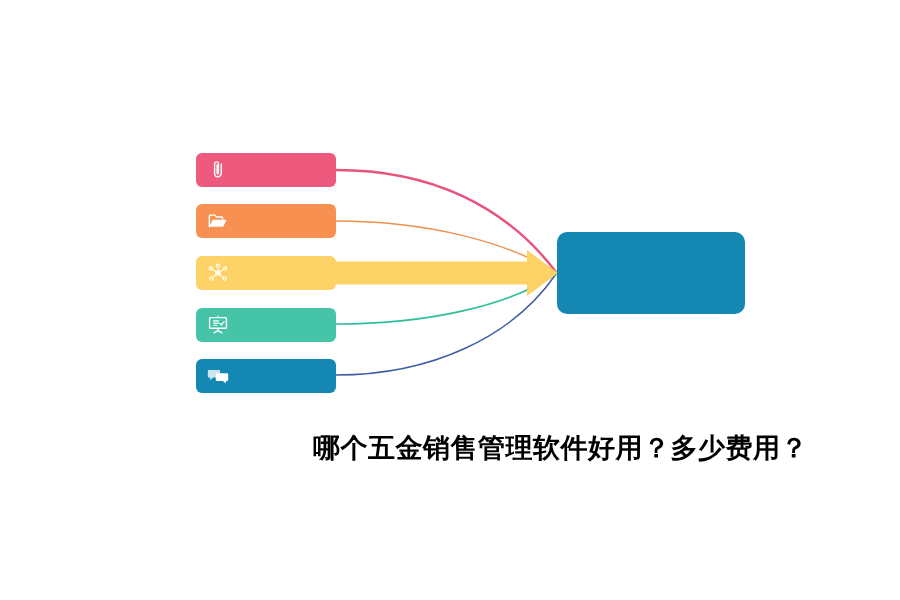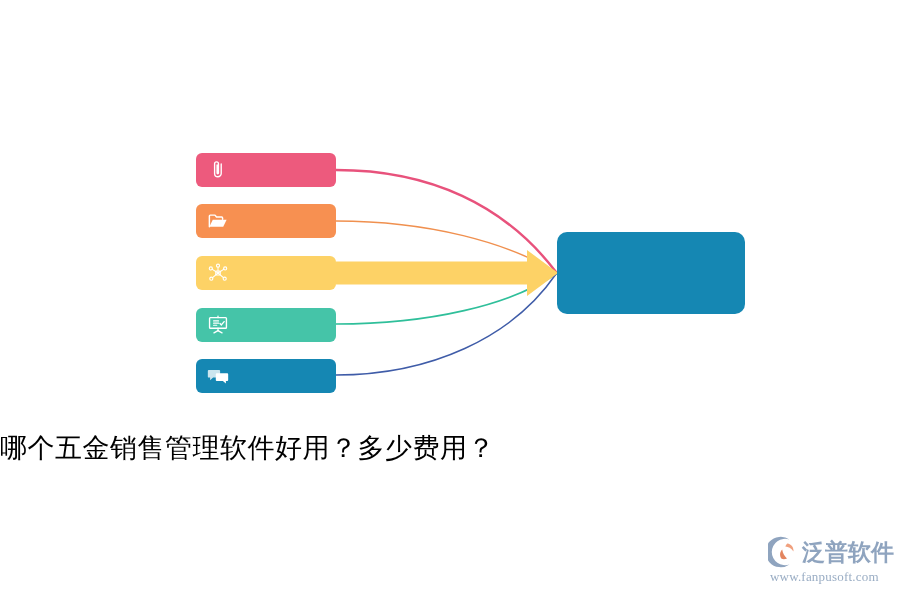--- a/index.html
+++ b/index.html
@@ -66,23 +66,23 @@
     border-radius: 10px;
     box-sizing: border-box;
   }
 
   
   .headline {
     position: absolute;
     left: 0;
     top: 430px;
     width: 808px;
-    text-align: left;
+    text-align: right;
     font-size: 27px;
-    font-weight: normal;
+    font-weight: bold;
     color: #000000;
     letter-spacing: 0.5px;
     font-family: "Liberation Sans", "DejaVu Sans", sans-serif;
     white-space: nowrap;
   }
 
   
   .watermark {
     position: absolute;
     left: 768px;
@@ -215,27 +215,14 @@
     </div>
 
     <div class="target-box" style="background:#1587b3;">
       <span></span>
     </div>
 
   </div>
 
   <div class="headline">哪个五金销售管理软件好用？多少费用？</div>
 
-  <div class="watermark">
-    <div class="wm-row">
-      <span class="wm-mark">
-        <svg viewBox="0 0 32 32" width="32" height="32">
-          <path d="M21.5 3.6 a13.2 13.2 0 1 0 0 24.8 a15.2 15.2 0 1 1 0 -24.8 Z" fill="#8fa4bf"></path>
-          <path d="M19.2 7.4 c4.4 0.6 6.6 4.0 6.3 8.0 c-2.4 -3.2 -5.0 -4.6 -8.2 -4.8 c0.4 -1.4 1.0 -2.4 1.9 -3.2 Z" fill="#f0a07e"></path>
-          <path d="M13.6 22.8 c-2.2 -2.6 -2.0 -6.6 0.6 -9.2 c0.6 3.8 2.2 6.6 4.8 8.8 c-1.8 0.9 -3.7 1.0 -5.4 0.4 Z" fill="#e3855f"></path>
-        </svg>
-      </span>
-      <span class="wm-name">泛普软件</span>
-    </div>
-    <div class="wm-url">www.fanpusoft.com</div>
-  </div>
 
 </div>
 
 </body></html>

